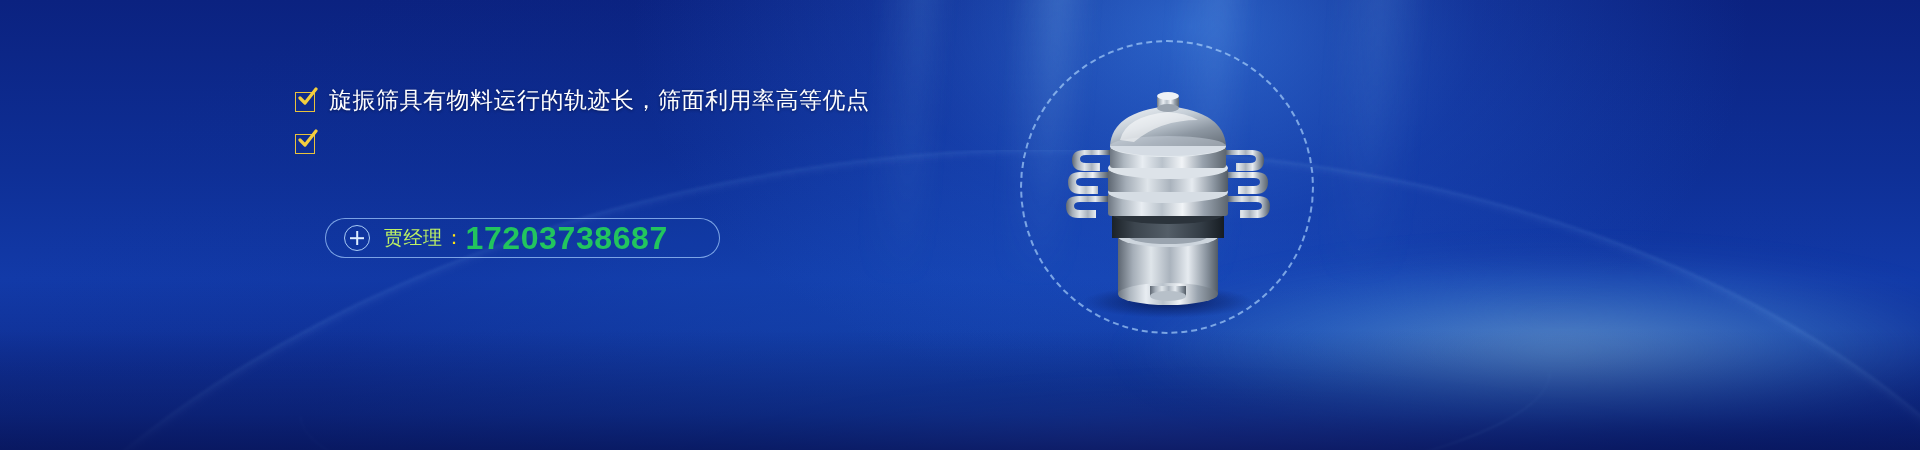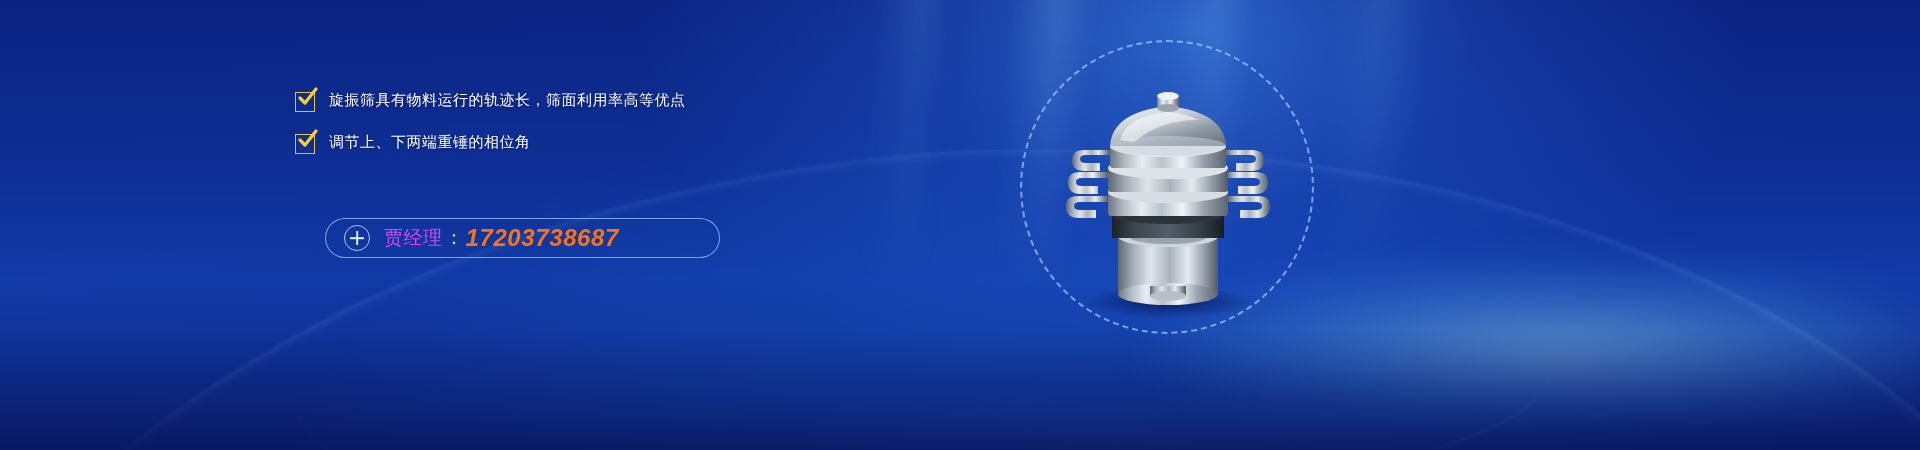--- a/index.html
+++ b/index.html
@@ -167,21 +167,21 @@
     border: 1.6px solid #e8c23c;
     box-sizing: border-box;
   }
   .check-icon .tick {
     position: absolute;
     left: 1px; top: -5px;
     width: 22px; height: 22px;
   }
   .bullet-text {
     color: #ffffff;
-    font-size: 15px;
+    font-size: 23px;
     line-height: 28px;
     letter-spacing: 0.5px;
     text-shadow: 0 1px 3px rgba(0,0,20,0.45);
   }
 
   
   .phone-pill {
     position: absolute;
     left: 325px; top: 218px;
     width: 395px; height: 40px;
@@ -203,35 +203,34 @@
   }
   .plus-icon::before, .plus-icon::after {
     content: "";
     position: absolute;
     background: #dfeeff;
   }
   .plus-icon::before { left: 5px; right: 5px; top: 50%; height: 1.6px; transform: translateY(-50%); }
   .plus-icon::after  { top: 5px; bottom: 5px; left: 50%; width: 1.6px; transform: translateX(-50%); }
 
   .pill-name {
-    color: #d946ef;
+    color: #bef264;
     font-size: 19px;
     letter-spacing: 0.5px;
   }
   .pill-sep {
     color: #ffe313;
     font-size: 19px;
     padding: 0 2px;
   }
   .pill-number {
-    color: #f97316;
-    font-size: 24px;
+    color: #22c55e;
+    font-size: 32px;
     font-weight: bold;
     letter-spacing: 0.6px;
-    font-style: italic;
   }
 
   
   .product {
     position: absolute;
     left: 1000px; top: 50px;
     width: 330px; height: 270px;
   }
   .product svg { display: block; }
 </style>
@@ -348,21 +347,20 @@
       <span class="bullet-text">旋振筛具有物料运行的轨迹长，筛面利用率高等优点</span>
     </div>
 
     <div class="bullet-row">
       <span class="check-icon">
         <span class="box"></span>
         <svg class="tick" viewBox="0 0 22 22">
             <path d="M4 11 L9 16 L20 2" fill="none" stroke="#f3ce3e" stroke-width="3.2" stroke-linecap="round" stroke-linejoin="round"></path>
           </svg>
       </span>
-      <span class="bullet-text">调节上、下两端重锤的相位角</span>
     </div>
 
 
   </div>
 
   <div class="phone-pill">
     <span class="plus-icon"></span>
     <span class="pill-name">贾经理</span>
     <span class="pill-sep">：</span>
     <span class="pill-number">17203738687</span>

